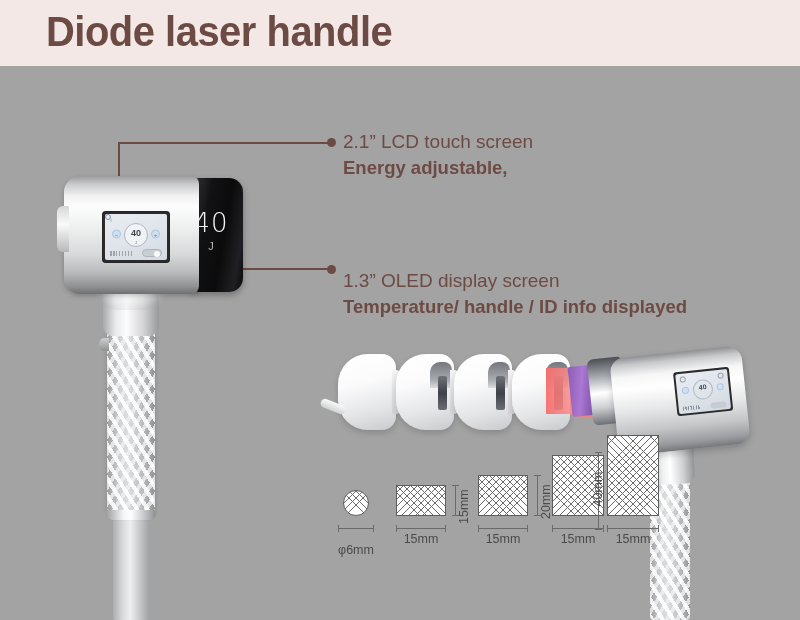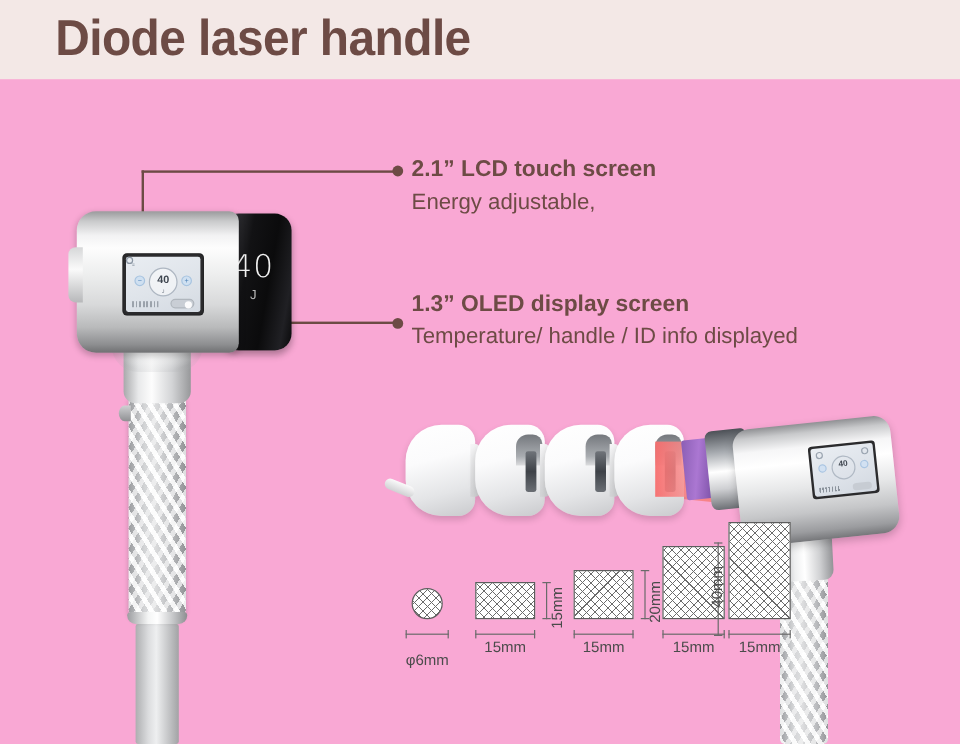--- a/index.html
+++ b/index.html
@@ -3,50 +3,50 @@
 <meta charset="utf-8">
 <title>Diode laser handle</title>
 <style>
   * { box-sizing: border-box; margin: 0; padding: 0; }
   html, body {
     width: 800px; height: 620px;
     font-family: "Liberation Sans", sans-serif;
     background: #ffffff;
     overflow: hidden;
   }
-  #page { position: relative; width: 800px; height: 620px; background: #f9a8d4; }
+  #page { position: relative; width: 800px; height: 620px; background: #a3a3a3; }
 
   
   .header-band {
     position: absolute; left: 0; top: 0; width: 800px; height: 66px;
     background: #f3e8e6;
   }
   .page-title {
     position: absolute; left: 46px; top: 8px;
     font-size: 42px; font-weight: bold;
     font-family: "Liberation Sans Narrow", "Liberation Sans", sans-serif;
     letter-spacing: -0.5px;
     color: #6d4b45;
     transform: scaleX(0.95);
     transform-origin: left center;
     white-space: nowrap;
   }
 
   
   .callout { position: absolute; }
   .callout-title {
-    font-size: 19px; font-weight: bold; color: #6d4b45;
+    font-size: 19px; font-weight: normal; color: #6d4b45;
     white-space: nowrap; line-height: 24px;
   }
   .callout-line {
-    font-size: 18.5px; color: #6d4b45; font-weight: normal;
+    font-size: 18.5px; color: #6d4b45; font-weight: bold;
     white-space: nowrap; line-height: 27px;
   }
   #callout-1 { left: 343px; top: 130px; }
-  #callout-2 { left: 343px; top: 242px; }
+  #callout-2 { left: 343px; top: 269px; }
 
   .leader { position: absolute; background: #6d4b45; }
   .leader-dot {
     position: absolute; width: 9px; height: 9px; border-radius: 50%;
     background: #6d4b45;
   }
 
   
   #leader1-v { left: 118px; top: 142px; width: 2px; height: 75px; }
   #leader1-h { left: 118px; top: 142px; width: 211px; height: 2px; }

